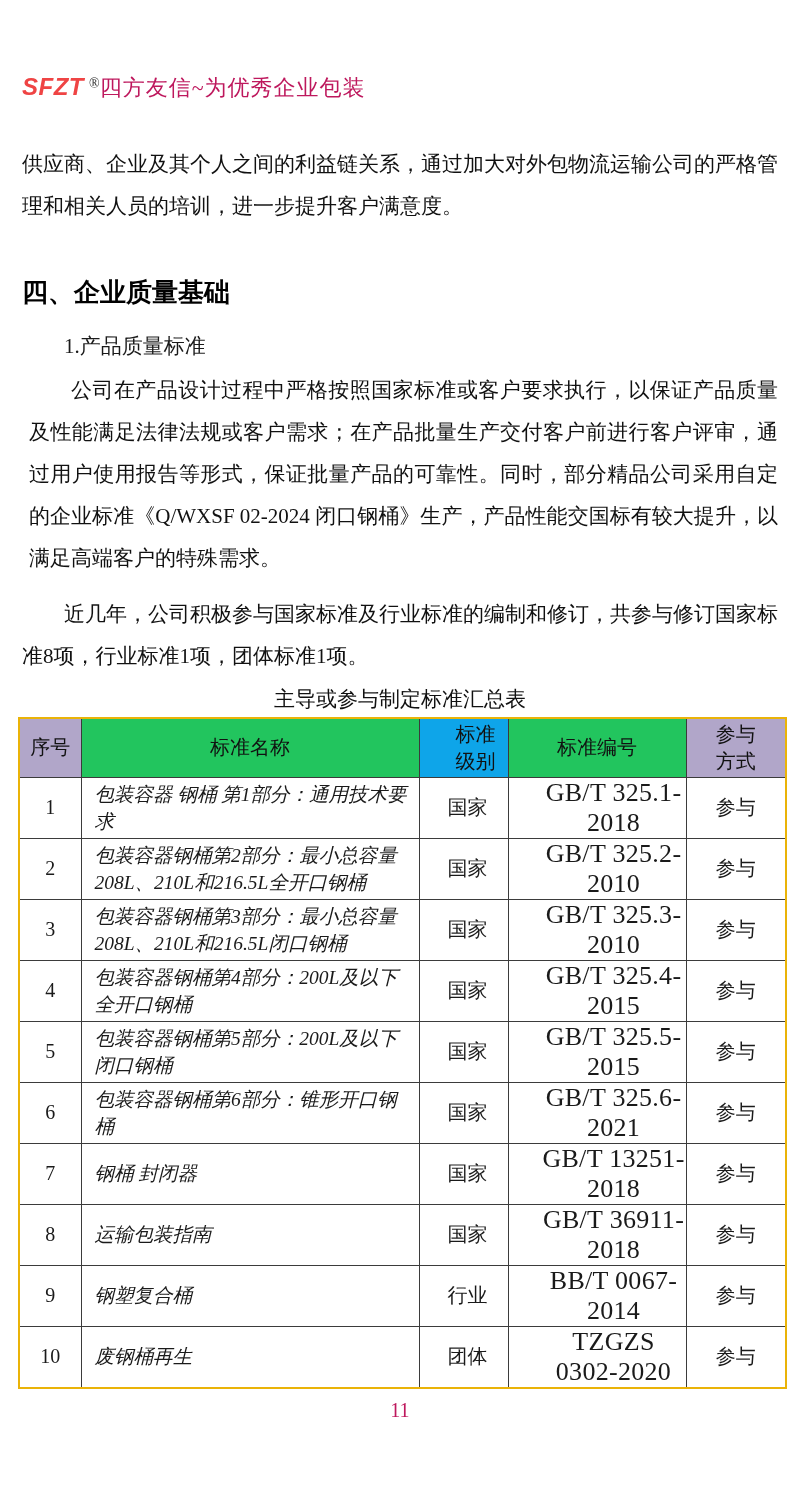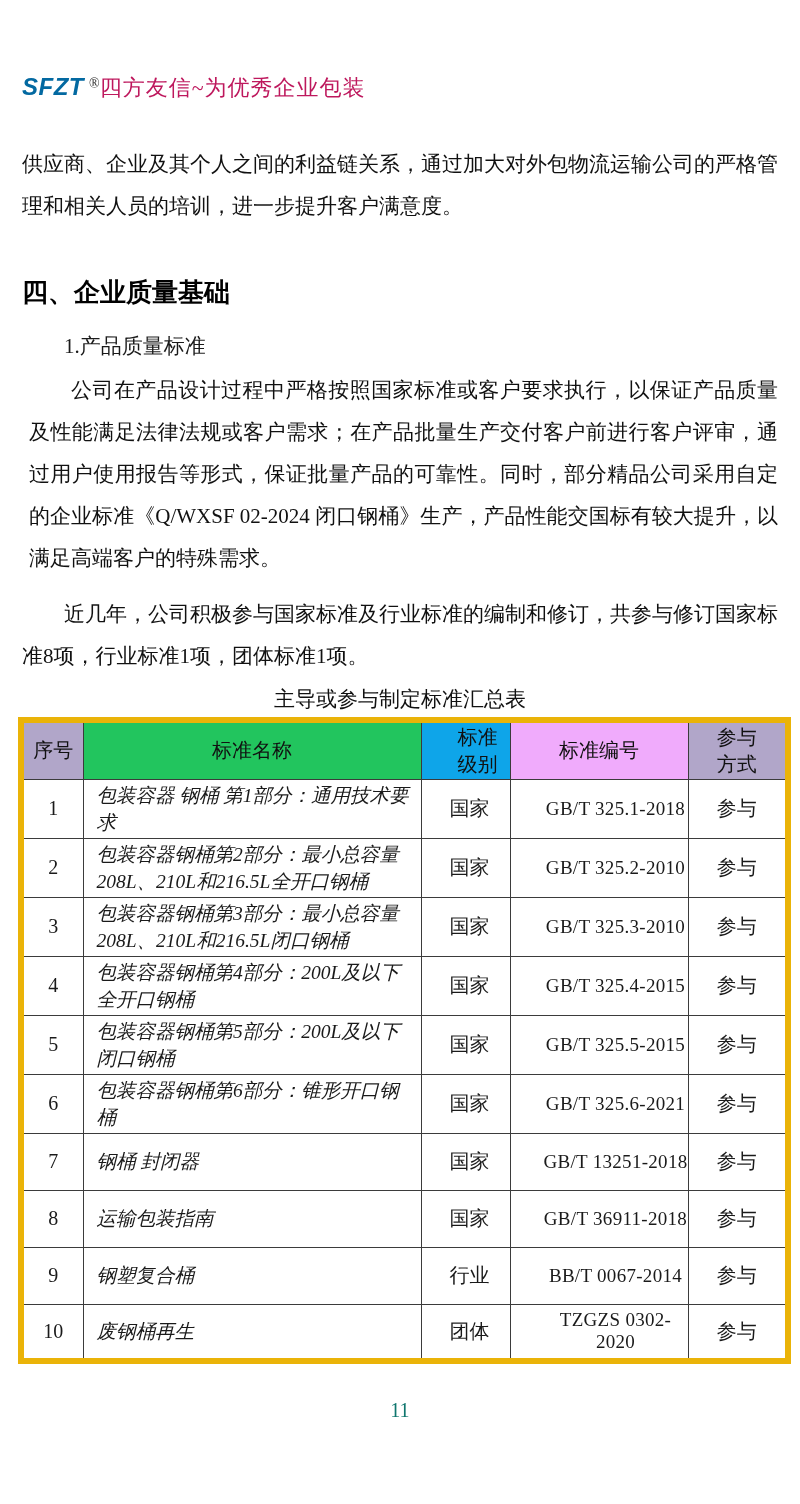--- a/index.html
+++ b/index.html
@@ -74,61 +74,61 @@
     text-align: center;
     color: #111;
   }
 
   
   table.standards {
     margin: 2px 0 0 18px;
     width: 767px;
     border-collapse: collapse;
     table-layout: fixed;
-    border: 6px solid #eab308;
+    border: 2px solid #eab308;
   }
   table.standards th, table.standards td {
     border: 1.5px solid #3b3b3b;
     vertical-align: middle;
     font-weight: normal;
   }
   table.standards thead tr { height: 59px; }
   table.standards tbody tr { height: 57px; }
   table.standards th {
     font-size: 20px;
     line-height: 27px;
     text-align: center;
     white-space: pre-line;
     color: #111;
   }
   td.c0 { text-align: center; font-size: 20px; }
   td.c1 { text-align: left; padding: 2px 8px 2px 13px; font-size: 19.5px; line-height: 27px; font-style: italic; }
   td.c2 { text-align: center; font-size: 20px; padding-left: 8px; }
-  td.c3 { text-align: center; font-size: 19px; letter-spacing: 0.3px; padding-left: 33px; }
+  td.c3 { text-align: center; font-size: 26px; letter-spacing: 0.3px; padding-left: 33px; }
   td.c4 { text-align: center; font-size: 20px; }
 
   
   .footer-pageno {
     position: absolute;
     left: 0;
     bottom: 82px;
     width: 100%;
     text-align: center;
     font-size: 20px;
-    color: #0f766e;
+    color: #be185d;
     margin-top: 6px;
   }
 </style>
 </head>
 <body>
 
 <div class="page">
 
   <div class="brand-line">
-    <span class="brand-logo" style="color: #0369a1; font-style: italic;">SFZT</span><span class="brand-reg">®</span><span class="brand-tagline">四方友信~为优秀企业包装</span>
+    <span class="brand-logo" style="color: #ef4444; font-style: italic;">SFZT</span><span class="brand-reg">®</span><span class="brand-tagline">四方友信~为优秀企业包装</span>
   </div>
 
   <p class="para p1">供应商、企业及其个人之间的利益链关系，通过加大对外包物流运输公司的严格管理和相关人员的培训，进一步提升客户满意度。</p>
 
   <h2 class="section-heading">四、企业质量基础</h2>
 
   <p class="sub-item">1.产品质量标准</p>
 
   <p class="para indent p2">公司在产品设计过程中严格按照国家标准或客户要求执行，以保证产品质量及性能满足法律法规或客户需求；在产品批量生产交付客户前进行客户评审，通过用户使用报告等形式，保证批量产品的可靠性。同时，部分精品公司采用自定的企业标准《Q/WXSF 02-2024 闭口钢桶》生产，产品性能交国标有较大提升，以满足高端客户的特殊需求。</p>
 
@@ -143,21 +143,21 @@
         <col style="width:89px">
         <col style="width:178px">
         <col style="width:100px">
     </colgroup>
     <thead>
       <tr>
           <th style="background: rgb(177, 166, 201);">序号</th>
           <th style="background: #22c55e;">标准名称</th>
           <th style="background: #0ea5e9; padding-left: 24px;">标准
 级别</th>
-          <th style="background: #f0abfc;">标准编号</th>
+          <th style="background: #22c55e;">标准编号</th>
           <th style="background: rgb(177, 166, 201);">参与
 方式</th>
         </tr>
     </thead>
     <tbody>
         <tr>
           <td class="c0">1</td>
           <td class="c1">包装容器 钢桶 第1部分：通用技术要求</td>
           <td class="c2">国家</td>
           <td class="c3">GB/T 325.1-2018</td>

